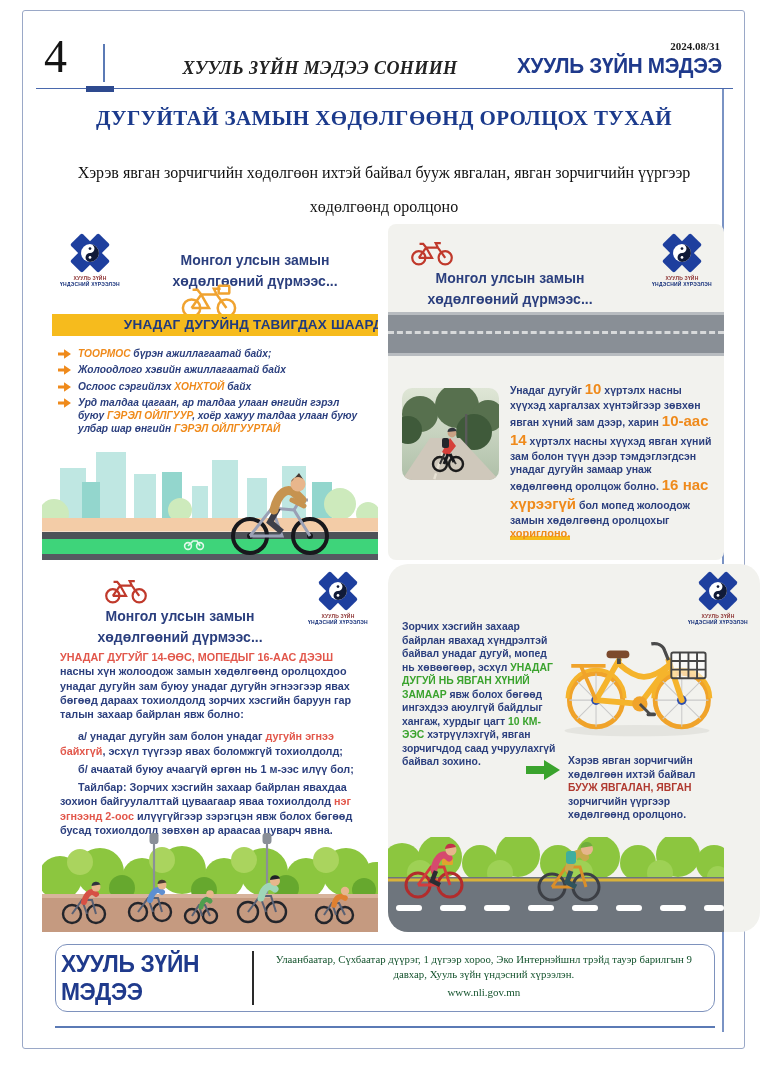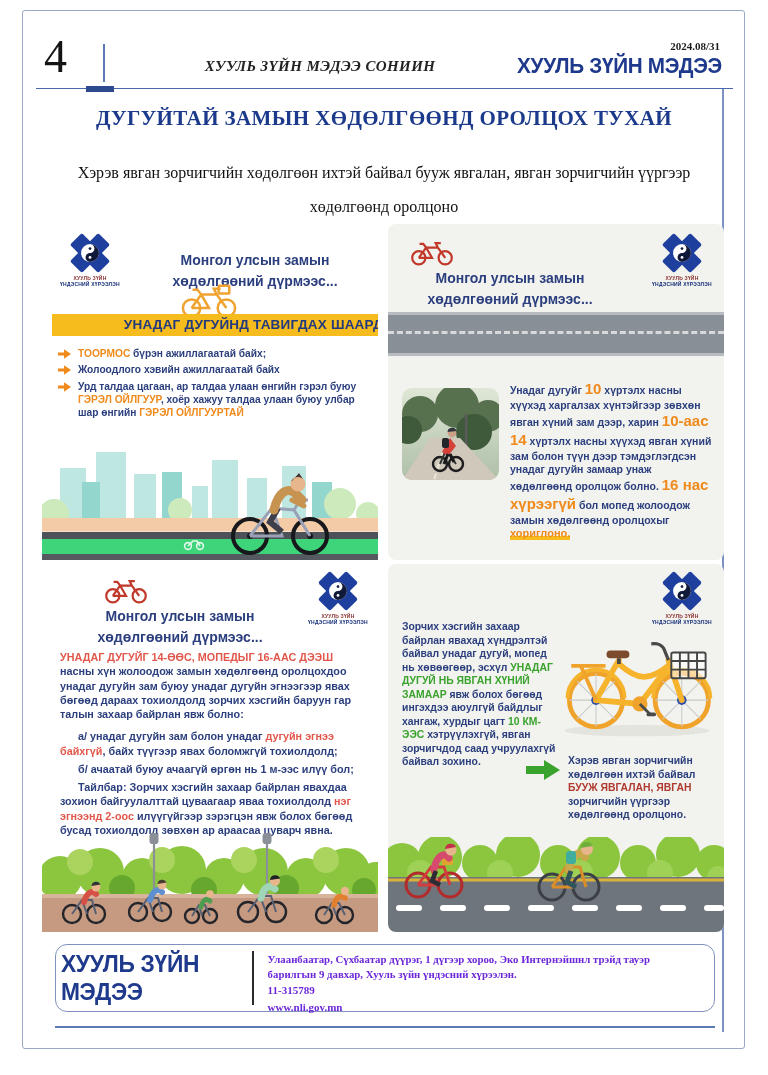--- a/index.html
+++ b/index.html
@@ -8,44 +8,44 @@
     font-family:"Liberation Sans", sans-serif;overflow:hidden;
     -webkit-font-smoothing:antialiased;
   }
   .abs{position:absolute;}
   
   .page-border{left:22px;top:10px;width:721px;height:1037px;border:1.6px solid #9aa8c7;border-radius:3px;}
   .col-rule{left:722px;top:88px;width:2px;height:944px;background:#7a93c4;}
   
   .page-num{left:44px;top:34px;font-family:"Liberation Serif",serif;font-size:46px;color:#141414;line-height:1;}
   .head-vline{left:103px;top:44px;width:2px;height:38px;background:#5b7ab5;}
-  .head-center{left:150px;top:58px;width:340px;text-align:center;font-family:"Liberation Serif",serif;font-style:italic;font-weight:bold;font-size:15px;color:#222;letter-spacing:.4px;}
+  .head-center{left:150px;top:58px;width:340px;text-align:center;font-family:"Liberation Serif",serif;font-style:italic;font-weight:bold;font-size:18px;color:#222;letter-spacing:.4px;}
   .head-date{right:48px;top:40px;font-family:"Liberation Serif",serif;font-weight:bold;font-size:11px;color:#1c1c1c;}
   .head-brand{right:46px;top:53px;font-size:22px;font-weight:bold;color:#1f3a8c;letter-spacing:-.3px;transform:scaleX(.94);transform-origin:right;}
   .head-rule{left:36px;top:88px;width:697px;height:1.4px;background:#4a69ad;}
   .head-rule-thick{left:86px;top:85.5px;width:28px;height:6px;background:#2e4a8f;}
   .main-title{left:60px;top:106px;width:648px;text-align:center;font-family:"Liberation Serif",serif;font-weight:bold;font-size:21px;color:#1b3a8c;letter-spacing:.4px;}
   .subtitle{left:68px;top:156px;width:632px;text-align:center;font-family:"Liberation Serif",serif;font-size:16px;line-height:2.15;color:#101010;}
   
   .panel{overflow:hidden;}
   .panel1{left:42px;top:226px;width:336px;height:334px;background:#fff;}
   .panel2{left:388px;top:224px;width:336px;height:336px;background:#f2f2ee;border-radius:8px;}
   .panel3{left:42px;top:564px;width:336px;height:368px;background:#fff;}
-  .panel4{left:388px;top:564px;width:336px;height:368px;background:#f2f2ee;border-radius:8px;}
+  .panel4{left:388px;top:564px;width:372px;height:368px;background:#f2f2ee;border-radius:20px;}
   
   .nli-logo{width:72px;text-align:center;}
   .nli-logo svg{width:42px;height:42px;display:block;margin:0 auto;}
   .nli-t1{display:block;font-size:5px;font-weight:bold;color:#8b2f2f;letter-spacing:.2px;margin-top:1px;}
   .nli-t2{display:block;font-size:5px;font-weight:bold;color:#16307a;letter-spacing:.2px;}
   
   .rule-heading{font-weight:bold;font-size:14px;line-height:1.5;color:#2b3f7e;text-align:center;}
   
   .p1-banner{left:10px;top:88px;width:372px;background:#f6bb1d;color:#203a7d;font-weight:bold;font-size:13.5px;text-align:right;padding:3px 0 4px;letter-spacing:.2px;box-sizing:border-box;}
   .p1-list{left:16px;top:121px;width:308px;}
-  .p1-item{display:flex;gap:7px;margin-bottom:3px;font-size:10.2px;font-weight:bold;color:#2b3f7e;line-height:1.3;}
+  .p1-item{display:flex;gap:7px;margin-bottom:3px;font-size:10.2px;font-weight:bold;color:#2b3f7e;line-height:1.3;font-style:italic;}
   .p1-item svg{flex:0 0 13px;margin-top:2px;}
   .em-orange{color:#ef8a1b;}
   .scene{left:0;bottom:0;width:336px;display:block;}
   
   .p2-road{left:0;top:88px;width:336px;height:38px;background:#898f96;border-top:3px solid #b8bcc0;border-bottom:3px solid #b8bcc0;}
   .p2-road-dash{position:absolute;left:0;top:16px;width:336px;height:0;border-top:3px dashed #d7d9da;}
   .p2-photo{left:14px;top:164px;width:97px;height:92px;border-radius:10px;overflow:hidden;}
   .p2-text{left:122px;top:156px;width:206px;font-size:10.5px;font-weight:bold;color:#2b3f7e;line-height:1.26;}
   .big-orange{color:#ef8a1b;font-size:15px;}
   .hl-under{color:#ef8a1b;font-size:11px;background:linear-gradient(#f6bb1d,#f6bb1d) left bottom/100% 4px no-repeat;padding-bottom:1px;}
@@ -58,21 +58,21 @@
   .p4-para{left:14px;top:56px;width:160px;font-size:10.4px;font-weight:bold;color:#2b3f7e;line-height:1.3;}
   .em-green{color:#3aa32d;}
   .p4-bike{left:168px;top:58px;width:162px;}
   .p4-arrow{left:138px;top:196px;width:34px;}
   .p4-callout{left:180px;top:190px;width:148px;font-size:10.4px;font-weight:bold;color:#2b3f7e;line-height:1.3;}
   .em-darkred{color:#b03a30;}
   
   .footer-box{left:55px;top:944px;width:660px;height:68px;border:1.7px solid #7e92bd;border-radius:12px;display:flex;align-items:stretch;box-sizing:border-box;background:#fff;}
   .footer-brand{flex:0 0 196px;display:flex;align-items:center;justify-content:center;font-size:24px;font-weight:bold;color:#1f3a8c;letter-spacing:-.3px;transform:scaleX(.95);}
   .footer-div{flex:0 0 1.6px;background:#2a2a2a;margin:6px 0;}
-  .footer-info{flex:1;padding:7px 14px 6px;font-family:"Liberation Serif",serif;font-weight:bold;color:#6d28d9;}
+  .footer-info{flex:1;padding:7px 14px 6px;font-family:"Liberation Serif",serif;font-weight:normal;color:#14532d;text-align:center;}
   .footer-address{font-size:10.8px;line-height:1.35;}
   .footer-phone{font-size:11px;margin-top:3px;}
   .footer-web{font-size:11px;margin-top:5px;}
   .footer-rule{left:55px;top:1026px;width:660px;height:1.6px;background:#5b7ab5;}
 </style>
 </head>
 <body>
 
 <div class="abs page-border"></div>
 <div class="abs col-rule"></div>
@@ -118,20 +118,26 @@
       <svg viewBox="0 0 14 10" width="13" height="10">
           <path d="M0 3.5 h6.5 V0 l7.5 5 -7.5 5 V6.5 H0 z" fill="#ef8a1b"></path>
         </svg>
       <span><span class="em-orange">ТООРМОС</span><span> бүрэн ажиллагаатай байх;</span></span>
     </div>
     <div class="p1-item">
       <svg viewBox="0 0 14 10" width="13" height="10">
           <path d="M0 3.5 h6.5 V0 l7.5 5 -7.5 5 V6.5 H0 z" fill="#ef8a1b"></path>
         </svg>
       <span><span>Жолоодлого хэвийн ажиллагаатай байх</span></span>
+    </div>
+    <div class="p1-item">
+      <svg viewBox="0 0 14 10" width="13" height="10">
+          <path d="M0 3.5 h6.5 V0 l7.5 5 -7.5 5 V6.5 H0 z" fill="#ef8a1b"></path>
+        </svg>
+      <span><span>Ослоос сэргийлэх </span><span class="em-orange">ХОНХТОЙ</span><span> байх</span></span>
     </div>
     <div class="p1-item">
       <svg viewBox="0 0 14 10" width="13" height="10">
           <path d="M0 3.5 h6.5 V0 l7.5 5 -7.5 5 V6.5 H0 z" fill="#ef8a1b"></path>
         </svg>
       <span><span>Урд талдаа цагаан, ар талдаа улаан өнгийн гэрэл буюу </span><span class="em-orange">ГЭРЭЛ ОЙЛГУУР</span><span>, хоёр хажуу талдаа улаан буюу улбар шар өнгийн </span><span class="em-orange">ГЭРЭЛ ОЙЛГУУРТАЙ</span></span>
     </div>
   </div>
   <svg class="abs scene" style="height:118px;" viewBox="0 0 336 118">
     <g fill="#bfe7e2">
@@ -261,21 +267,21 @@
       <circle cx="20" cy="20" r="8.5" fill="#fff"></circle>
       <path d="M20 11.5 a8.5 8.5 0 0 1 0 17 a4.25 4.25 0 0 1 0 -8.5 a4.25 4.25 0 0 0 0 -8.5" fill="#101a38"></path>
       <circle cx="20" cy="15.75" r="1.3" fill="#101a38"></circle>
         <circle cx="20" cy="24.25" r="1.3" fill="#fff"></circle>
     </svg>
     <span class="nli-t1">ХУУЛЬ ЗҮЙН</span>
     <span class="nli-t2">ҮНДЭСНИЙ ХҮРЭЭЛЭН</span>
   </div>
   <div class="abs p3-text">
     <p><span class="em-red">УНАДАГ ДУГУЙГ 14-ӨӨС, МОПЕДЫГ 16-ААС ДЭЭШ</span><span> насны хүн жолоодож замын хөдөлгөөнд оролцохдоо унадаг дугуйн зам буюу унадаг дугуйн эгнээгээр явах бөгөөд дараах тохиолдолд зорчих хэсгийн баруун гар талын захаар байрлан явж болно:</span></p>
-    <p class="p3-ind" style="margin-top:8px;"><span>а/ унадаг дугуйн зам болон унадаг </span><span class="em-red">дугуйн эгнээ байхгүй</span><span>, байх түүгээр явах боломжгүй тохиолдолд;</span></p>
+    <p class="p3-ind" style="margin-top:8px;"><span>а/ унадаг дугуйн зам болон унадаг </span><span class="em-red">дугуйн эгнээ байхгүй</span><span>, эсхүл түүгээр явах боломжгүй тохиолдолд;</span></p>
     <p class="p3-ind">б/ ачаатай буюу ачаагүй өргөн нь 1 м-ээс илүү бол;</p>
     <p class="p3-ind"><span>Тайлбар: Зорчих хэсгийн захаар байрлан явахдаа зохион байгуулалттай цуваагаар яваа тохиолдолд </span><span class="em-red">нэг эгнээнд 2-оос</span><span> илүүгүйгээр зэрэгцэн явж болох бөгөөд бусад тохиолдолд зөвхөн ар араасаа цуварч явна.</span></p>
   </div>
   <svg class="abs scene" style="height:100px;" viewBox="0 0 336 100">
     <g fill="#8cc63f">
       <circle cx="18" cy="46" r="22"></circle>
         <circle cx="58" cy="40" r="24"></circle>
         <circle cx="100" cy="46" r="20"></circle>
       <circle cx="140" cy="38" r="24"></circle>
         <circle cx="182" cy="46" r="20"></circle>
@@ -452,17 +458,16 @@
       <path d="M42.5 5 a6.2 6.2 0 0 1 12 -2 z" fill="#6fae3c"></path>
     </g>
   </svg>
 </div>
 
 <div class="abs footer-box">
   <div class="footer-brand">ХУУЛЬ ЗҮЙН МЭДЭЭ</div>
   <div class="footer-div"></div>
   <div class="footer-info">
     <div class="footer-address">Улаанбаатар, Сүхбаатар дүүрэг, 1 дүгээр хороо, Эко Интернэйшнл трэйд тауэр барилгын 9 давхар, Хууль зүйн үндэсний хүрээлэн.</div>
-    <div class="footer-phone">11-315789</div>
     <div class="footer-web">www.nli.gov.mn</div>
   </div>
 </div>
 <div class="abs footer-rule"></div>
 
 </body></html>

